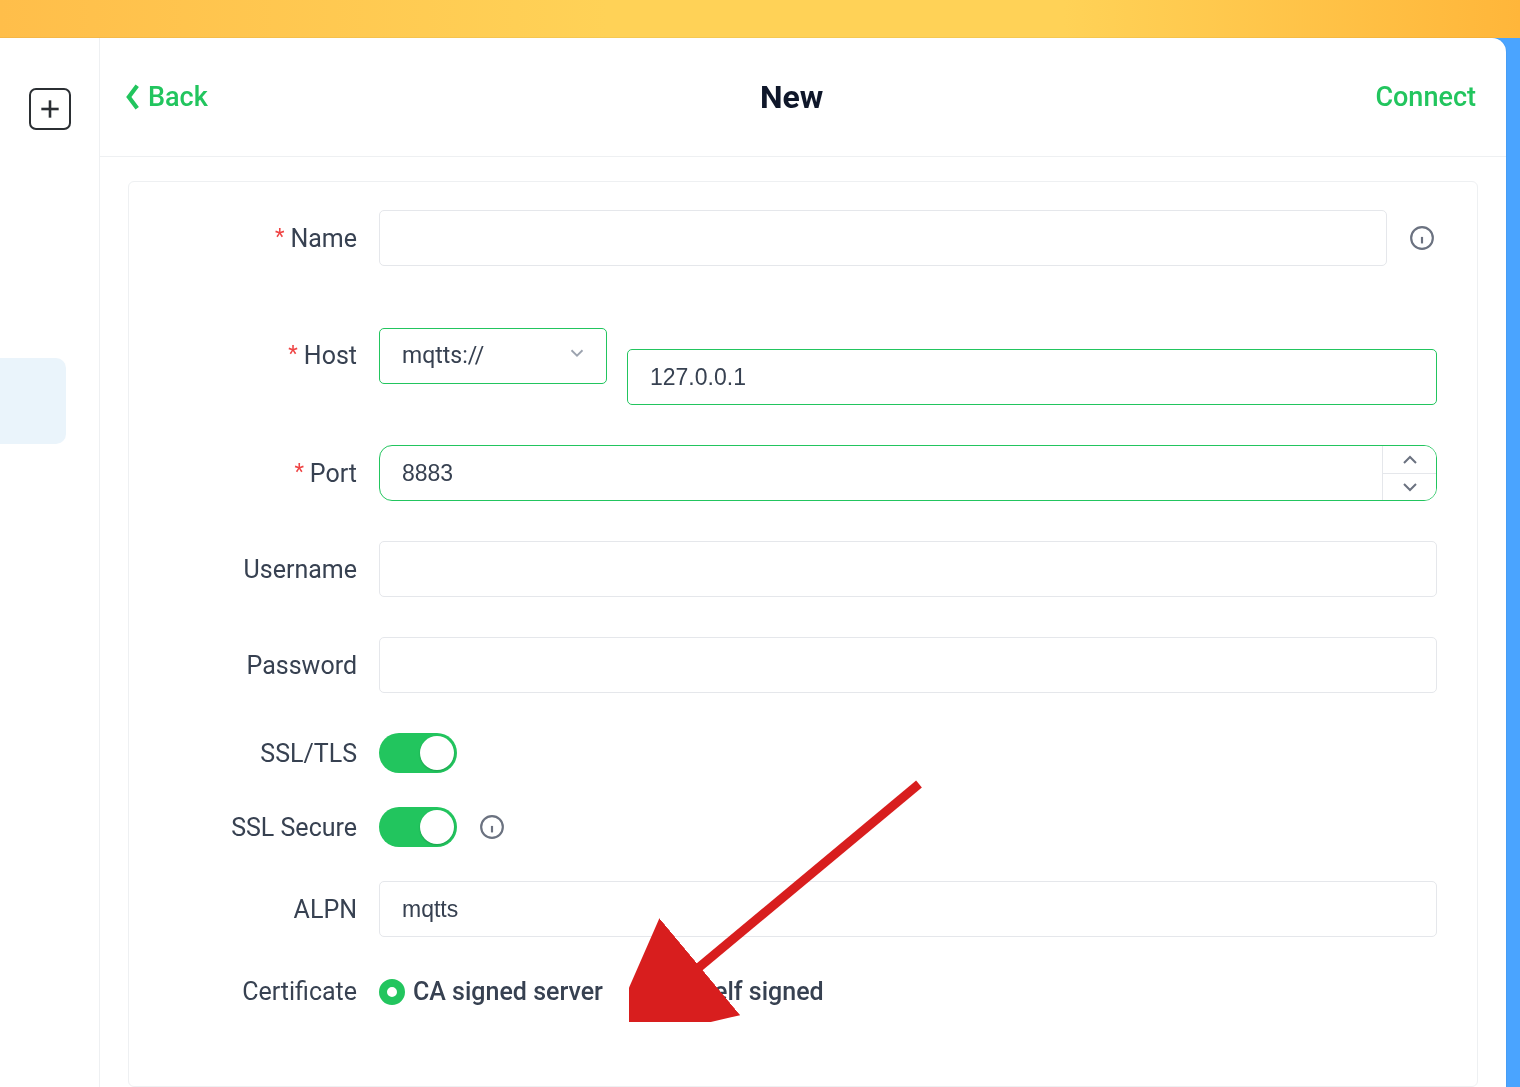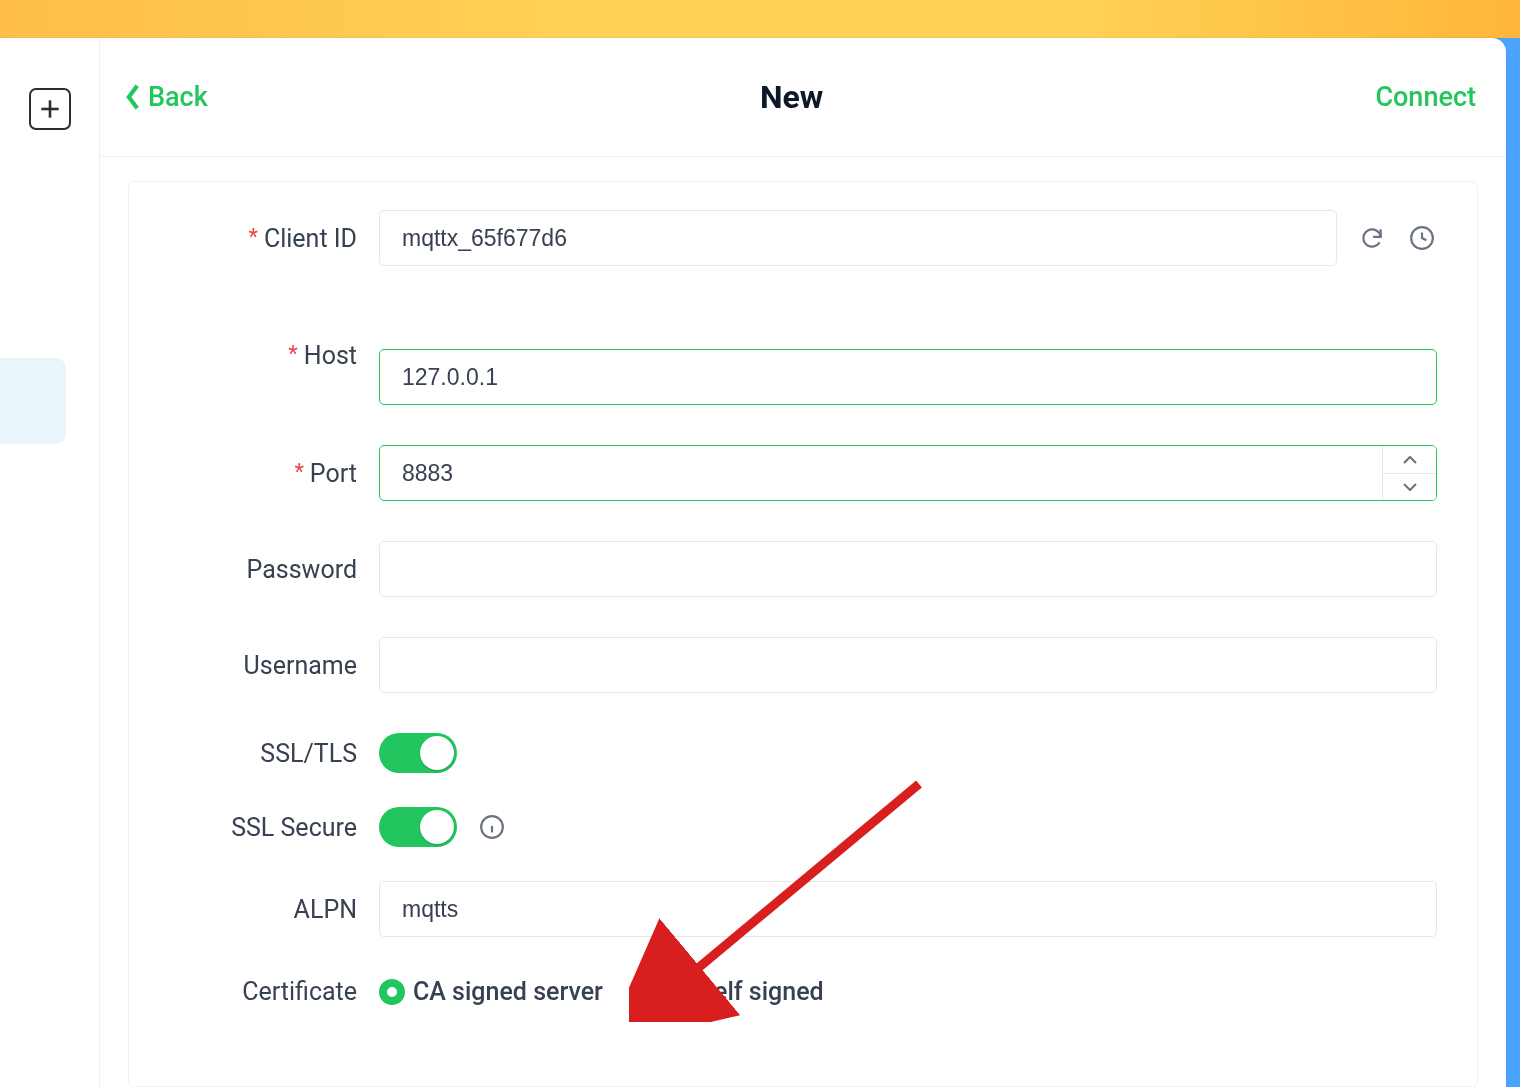--- a/index.html
+++ b/index.html
@@ -81,21 +81,21 @@
 
   .select {
     height:56px; border:1.6px solid #22c55e; border-radius:5px; background:#fff;
     padding:0 50px 0 22px; font-size:23px; color:#374151; display:flex; align-items:center;
     position:relative; cursor:pointer; user-select:none; width:228px;
   }
   .select .chev { position:absolute; right:18px; top:50%; transform:translateY(-50%); }
   .select .chev svg { width:22px; height:22px; stroke:#9ca3af; stroke-width:2; fill:none; }
 
   .number-wrap {
-    flex:1; display:flex; height:56px; border:1.6px solid #22c55e; border-radius:5px; overflow:hidden; background:#fff;
+    flex:1; display:flex; height:56px; border:1.6px solid #22c55e; border-radius:13px; overflow:hidden; background:#fff;
   }
   .number-wrap input {
     flex:1; border:none; outline:none; padding:0 22px; font-size:23px; color:#374151; background:transparent;
   }
   .stepper { width:54px; border-left:1px solid #e5e7eb; display:flex; flex-direction:column; }
   .stepper button {
     flex:1; border:none; background:#fff; cursor:pointer; display:flex; align-items:center; justify-content:center;
   }
   .stepper button:first-child { border-bottom:1px solid #e5e7eb; }
   .stepper svg { width:16px; height:10px; stroke:#6b7280; stroke-width:2; fill:none; }
@@ -158,47 +158,48 @@
               <polyline points="9,2 3,10 9,18"></polyline>
             </svg>
           <span>Back</span>
         </div>
         <div class="title">New</div>
         <div class="connect-btn">Connect</div>
       </div>
 
       <div class="form-card">
 
-
         <div class="row">
           <div class="label">
-            <span class="req">*</span><span>Client ID</span>
-          </div>
-          <div class="control-col">
-            <input class="input full" value="mqttx_65f677d6" style="">
-            <span class="icon-btn">
-              <svg viewBox="0 0 24 24">
-                  <path d="M20 11A8 8 0 1 0 19 16"></path>
-                  <polyline points="20 4 20 11 13 11"></polyline>
-                </svg>
-            </span>
+            <span class="req">*</span><span>Name</span>
+          </div>
+          <div class="control-col">
+            <input class="input full" value="" style="">
             <span class="icon-btn">
               <svg viewBox="0 0 24 24">
                   <circle cx="12" cy="12" r="10"></circle>
-                  <polyline points="12 7 12 12 16 14"></polyline>
+                  <line x1="12" y1="7" x2="12" y2="7"></line>
+                  <line x1="12" y1="11" x2="12" y2="17"></line>
                 </svg>
             </span>
           </div>
         </div>
 
+
         <div class="row">
           <div class="label">
             <span class="req">*</span><span>Host</span>
           </div>
           <div class="control-col">
+            <div class="select">
+              <span>mqtts://</span>
+              <span class="chev"><svg viewBox="0 0 24 24">
+                    <polyline points="6 9 12 15 18 9"></polyline>
+                  </svg></span>
+            </div>
             <input class="input green full" value="127.0.0.1" style="">
           </div>
         </div>
 
         <div class="row">
           <div class="label">
             <span class="req">*</span><span>Port</span>
           </div>
           <div class="control-col">
             <div class="number-wrap">
@@ -213,30 +214,30 @@
                     <svg viewBox="0 0 16 10">
                       <polyline points="2,2 8,8 14,2"></polyline>
                     </svg>
                   </button>
               </div>
             </div>
           </div>
         </div>
 
         <div class="row">
+          <div class="label">Username</div>
+          <div class="control-col">
+            <input class="input full" value="" style="">
+          </div>
+        </div>
+
+        <div class="row">
           <div class="label">Password</div>
           <div class="control-col">
             <input type="password" class="input full" value="" style="">
-          </div>
-        </div>
-
-        <div class="row">
-          <div class="label">Username</div>
-          <div class="control-col">
-            <input class="input full" value="" style="">
           </div>
         </div>
 
         <div class="row tight">
           <div class="label">SSL/TLS</div>
           <div class="control-col">
             <div class="switch">
                 <div class="knob"></div>
               </div>
           </div>

